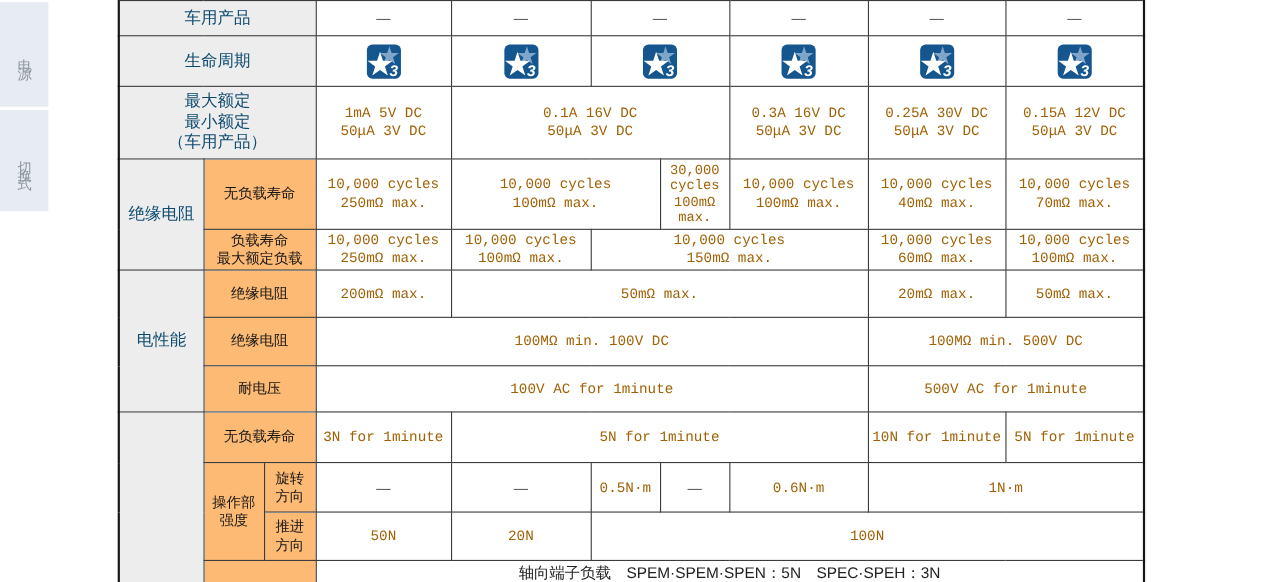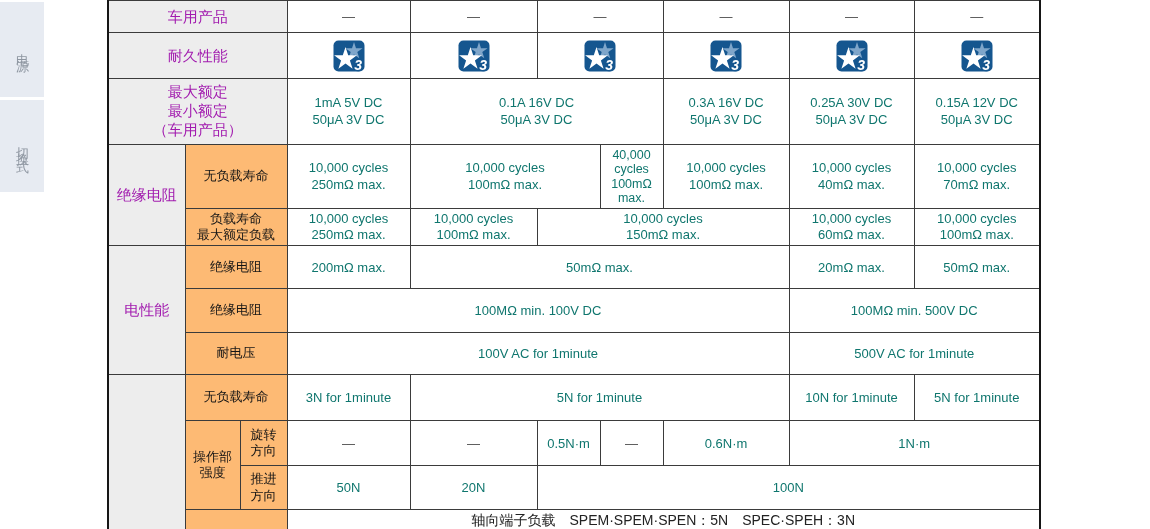--- a/index.html
+++ b/index.html
@@ -8,23 +8,23 @@
   
   .side-tab{position:absolute;left:0;width:44px;background:#e7ebf2;color:#8e96a1;
             display:flex;align-items:center;justify-content:center;
             writing-mode:vertical-rl;letter-spacing:7px;font-size:13px;cursor:pointer;}
   #tab-power{top:2px;height:95px;}
   #tab-switch{top:100px;height:92px;}
   
   table{position:absolute;left:107px;top:0;border-collapse:collapse;table-layout:fixed;
         width:932px;border-left:2px solid #161616;border-right:2px solid #161616;}
   td{border:1px solid #3b3b3b;text-align:center;vertical-align:middle;padding:0;overflow:hidden;}
-  .lbl{background:#ededed;font-size:15px;color:#a21caf;line-height:1.3;}
+  .lbl{background:#ededed;font-size:15px;color:#0c4a6e;line-height:1.3;}
   .lbl-sm{background:#fdba74;font-size:13px;color:#151515;line-height:1.25;}
-  .data{font-size:13px;color:#0f766e;}
+  .data{font-size:13px;color:#a16207;font-family:Liberation Mono, monospace;}
   .pre{white-space:pre-line;line-height:1.25;}
   .dash{color:#4a4a4a;font-size:13px;}
   .tiny{font-size:12.5px;line-height:1.15;white-space:pre-line;}
   .icon-cell svg{display:block;margin:0 auto;}
   .partial-text{font-size:14px;color:#222;}
 </style>
 </head>
 <body>
 
 <div id="page">
@@ -55,21 +55,21 @@
       <td class="lbl" colspan="3">车用产品</td>
       <td class="dash">—</td>
       <td class="dash">—</td>
       <td class="dash" colspan="2">—</td>
       <td class="dash">—</td>
       <td class="dash">—</td>
       <td class="dash">—</td>
     </tr>
 
     <tr style="height:46px">
-      <td class="lbl" colspan="3">耐久性能</td>
+      <td class="lbl" colspan="3">生命周期</td>
       <td class="icon-cell">
         <svg width="32" height="32" viewBox="0 0 32 32">
           <rect x="0.5" y="0.5" width="31" height="31" rx="5" fill="#15568f"></rect>
           <path d="M21 2 L23 8.2 L29.6 8.2 L24.3 12.1 L26.3 18.3 L21 14.4 L15.7 18.3 L17.7 12.1 L12.4 8.2 L19 8.2 Z" fill="#7fa6ca"></path>
           <path d="M12.5 7 L15.2 15.3 L23.9 15.3 L16.9 20.4 L19.6 28.7 L12.5 23.6 L5.4 28.7 L8.1 20.4 L1.1 15.3 L9.8 15.3 Z" fill="#ffffff"></path>
           <text x="29" y="29.5" text-anchor="end" font-size="14" font-weight="bold" font-style="italic" fill="#fff" stroke="#15568f" stroke-width="2.5" paint-order="stroke">3</text>
         </svg>
       </td>
       <td class="icon-cell">
         <svg width="32" height="32" viewBox="0 0 32 32">
@@ -129,21 +129,21 @@
 50μA 3V DC</td>
     </tr>
 
     <tr style="height:64px">
       <td class="lbl" rowspan="2">绝缘电阻</td>
       <td class="lbl-sm" colspan="2">无负载寿命</td>
       <td class="data pre">10,000 cycles
 250mΩ max.</td>
       <td class="data pre" colspan="2">10,000 cycles
 100mΩ max.</td>
-      <td class="data tiny">40,000 cycles 100mΩ max.</td>
+      <td class="data tiny">30,000 cycles 100mΩ max.</td>
       <td class="data pre">10,000 cycles
 100mΩ max.</td>
       <td class="data pre">10,000 cycles
 40mΩ max.</td>
       <td class="data pre">10,000 cycles
 70mΩ max.</td>
     </tr>
 
     <tr style="height:37px">
       <td class="lbl-sm pre" colspan="2">负载寿命

